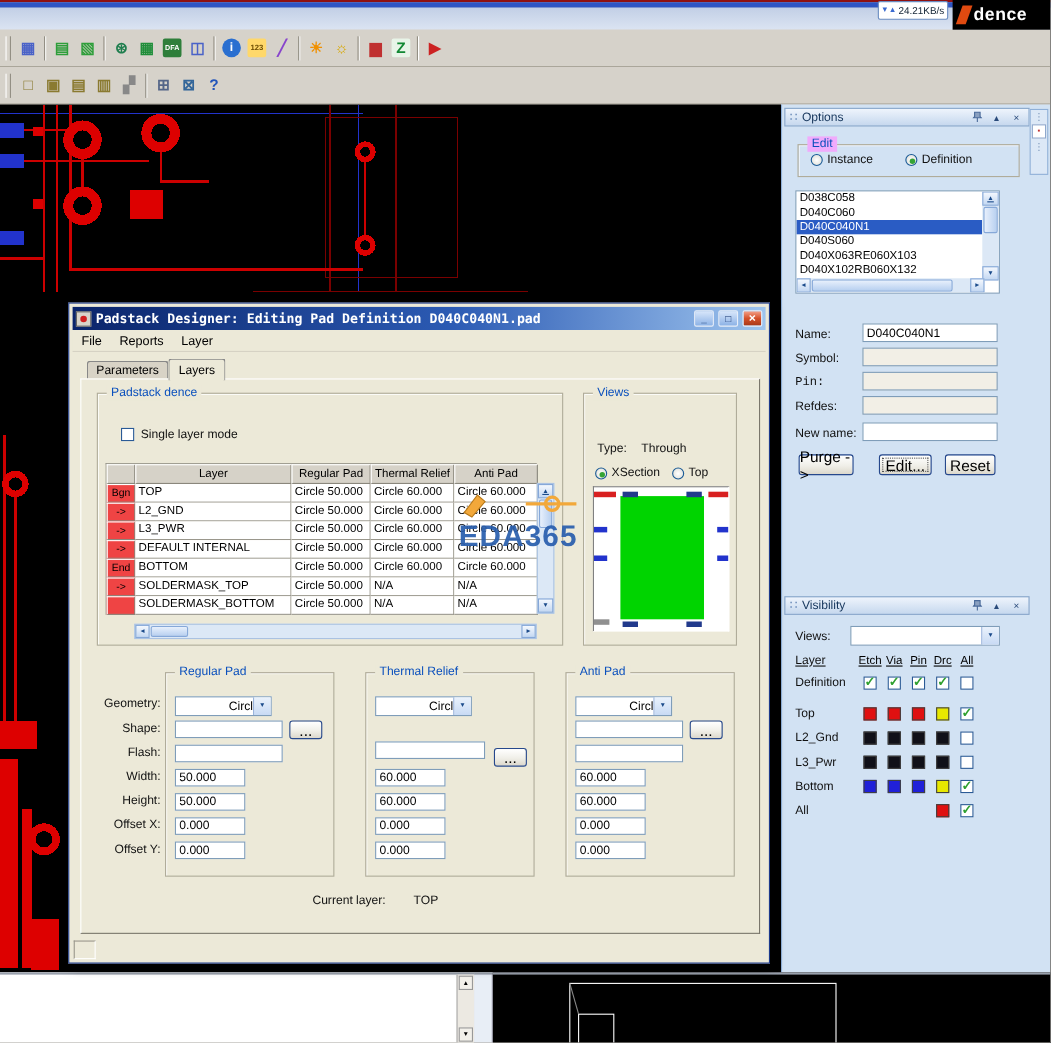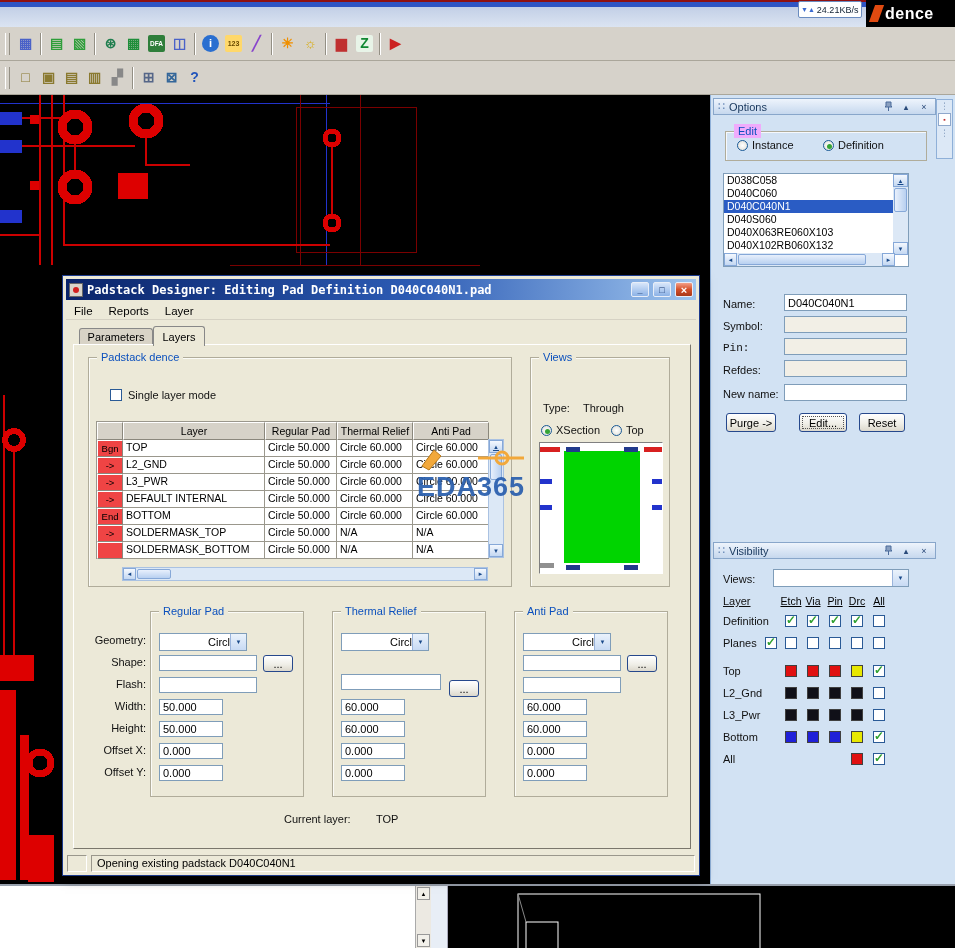--- a/index.html
+++ b/index.html
@@ -37,21 +37,21 @@
   .phead .dots { color:#5a7eb0; font-size:11px; }
   .phead .sp { flex:1; }
   .phico { width:14px; height:14px; display:flex; align-items:center; justify-content:center; font-size:9px; color:#2a4a7a; }
   .gb { position:absolute; border:1px solid #b0ac9a; box-shadow:inset 1px 1px 0 rgba(255,255,255,.8); }
   .legend { position:absolute; top:-8px; left:8px; background:#ece9d8; padding:0 4px; font-size:11px; color:#0b50bd; line-height:14px; white-space:nowrap; }
   .gb.blue .legend { background:#f0abfc; }
   .flabel { position:absolute; font-size:11px; color:#111; white-space:nowrap; }
   .tfield { position:absolute; border:1px solid #7f9db9; background:#fff; font-size:11px; padding:1px 3px; height:16px; font-family:inherit; color:#000; }
   input.tfield { outline:none; }
   .vbox { position:absolute; border:1px solid #7f9db9; background:#f2efe6; height:17px; }
-  .xpbtn { position:absolute; font-size:11px; background:linear-gradient(#ffffff,#f0efe8 55%,#dcd8cc); border:1px solid #26488c; border-radius:3px; display:flex; align-items:center; justify-content:center; color:#000; cursor:default; }
+  .xpbtn { position:absolute; font-size:14px; background:linear-gradient(#ffffff,#f0efe8 55%,#dcd8cc); border:1px solid #26488c; border-radius:3px; display:flex; align-items:center; justify-content:center; color:#000; cursor:default; }
   .focus-dash { outline:1px dotted #555; outline-offset:-4px; }
   .dd { position:absolute; height:18px; border:1px solid #7f9db9; background:#fff; font-size:11px; display:flex; align-items:center; }
   .ddval { flex:1; padding-left:4px; overflow:hidden; white-space:nowrap;margin-left:44px; }
   .ddarr { width:16px; height:100%; background:linear-gradient(#eaf2fc,#c8daf4); border-left:1px solid #9ab4dc; display:flex; align-items:center; justify-content:center; color:#1a4a8a; font-size:6px; }
   .ddarr::after { content:"▼"; }
 
   .radio { position:absolute; display:flex; align-items:center; gap:4px; font-size:11px; color:#111; }
   .rdot { width:11px; height:11px; border-radius:50%; border:1px solid #1a5a96; background:radial-gradient(#fff,#dcdcd4); position:relative; flex:0 0 auto; }
   .radio.sel .rdot::after { content:""; position:absolute; left:3px; top:3px; width:5px; height:5px; border-radius:50%; background:#35a435; }
 
@@ -394,41 +394,20 @@
           <div class="vslot" style="left: 114px;">
             <div class="cb on"></div>
           </div>
           <div class="vslot" style="left: 136px;">
             <div class="cb on"></div>
           </div>
           <div class="vslot" style="left: 158px;">
             <div class="cb"></div>
           </div>
         </div>
-        <div class="vrow">
-          <div class="vlabel">Planes</div>
-          <div class="vslot" style="left: 50px;">
-            <div class="cb on"></div>
-          </div>
-          <div class="vslot" style="left: 70px;">
-            <div class="cb"></div>
-          </div>
-          <div class="vslot" style="left: 92px;">
-            <div class="cb"></div>
-          </div>
-          <div class="vslot" style="left: 114px;">
-            <div class="cb"></div>
-          </div>
-          <div class="vslot" style="left: 136px;">
-            <div class="cb"></div>
-          </div>
-          <div class="vslot" style="left: 158px;">
-            <div class="cb"></div>
-          </div>
-        </div>
         <div class="vgap"></div>
         <div class="vrow">
           <div class="vlabel">Top</div>
           <div class="vslot" style="left: 70px;">
             <div class="sw" style="background: rgb(224, 16, 16);"></div>
           </div>
           <div class="vslot" style="left: 92px;">
             <div class="sw" style="background: rgb(224, 16, 16);"></div>
           </div>
           <div class="vslot" style="left: 114px;">
@@ -687,21 +666,20 @@
         <input class="tfield" style="left: 8px; top: 131px; width: 64px;" value="0.000">
         <input class="tfield" style="left: 8px; top: 153px; width: 64px;" value="0.000">
       </div>
 
       <div class="flabel" style="left:210px; top:468px;">Current layer:</div>
       <div class="flabel" style="left:302px; top:468px;">TOP</div>
     </div>
 
     <div class="statusbar">
       <div class="status-seg"></div>
-      <div class="status-inner">Opening existing padstack D040C040N1</div>
     </div>
   </div>
 
   <div class="a watermark">EDA365</div>
   <svg class="a cursor-art" width="110" height="26">
     <polygon points="2,20 14,4 21,10 9,24" fill="#f2a83a" stroke="#b87818"></polygon>
     <line x1="58" y1="12" x2="104" y2="12" stroke="#f2a83a" stroke-width="3"></line>
     <circle cx="82" cy="12" r="6" fill="none" stroke="#f2a83a" stroke-width="3"></circle>
   </svg>
 

